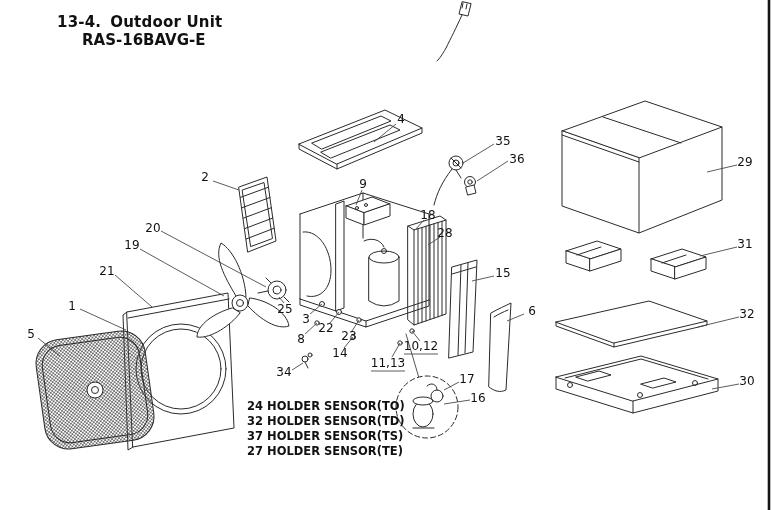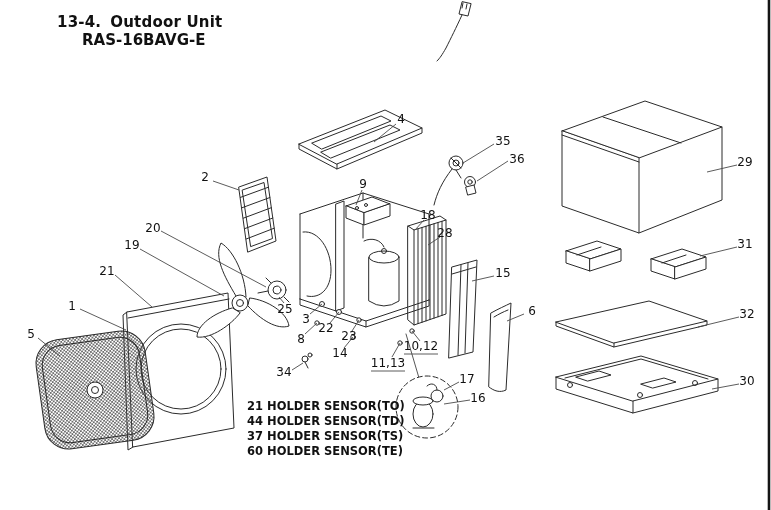--- a/index.html
+++ b/index.html
@@ -276,19 +276,19 @@
         <polyline points="739,384 712,389" class="leader"></polyline>
         <text x="747" y="385" class="callout">30</text>
         <polyline points="459,382 444,390" class="leader"></polyline>
         <text x="467" y="383" class="callout">17</text>
         <polyline points="470,400 444,404" class="leader"></polyline>
         <text x="478" y="402" class="callout">16</text>
       </g>
   </svg>
 
   <div id="sensor-notes" class="sensor-notes">
-      <div class="note-line">21 HOLDER SENSOR(TO)</div>
-      <div class="note-line">44 HOLDER SENSOR(TD)</div>
+      <div class="note-line">24 HOLDER SENSOR(TO)</div>
+      <div class="note-line">32 HOLDER SENSOR(TD)</div>
       <div class="note-line">37 HOLDER SENSOR(TS)</div>
-      <div class="note-line">60 HOLDER SENSOR(TE)</div>
+      <div class="note-line">27 HOLDER SENSOR(TE)</div>
     </div>
 
 </div>
 
 </body></html>

